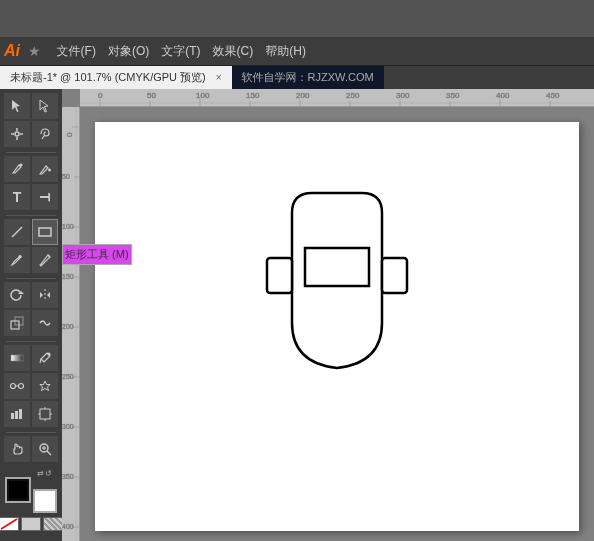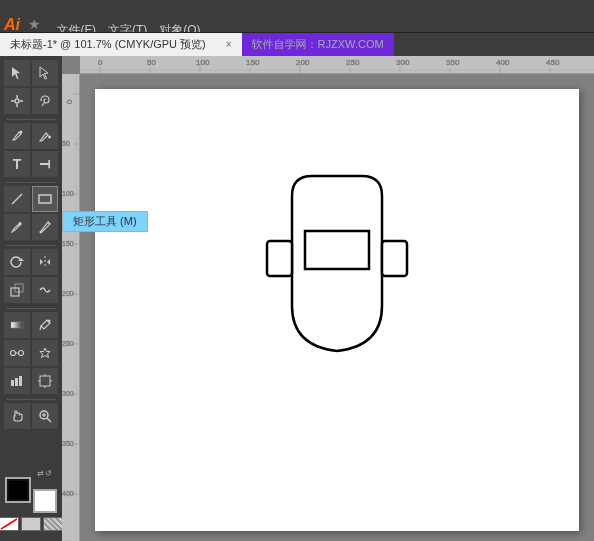--- a/index.html
+++ b/index.html
@@ -12,24 +12,25 @@
       background: #535353;
       display: flex;
       flex-direction: column;
     }
 
     
     .menu-bar {
       background: #3c3c3c;
       height: 28px;
       display: flex;
-      align-items: flex-start;
-      padding: 16px 4px;
+      align-items: center;
+      padding: 8px 4px;
       flex-shrink: 0;
       gap: 0;
+      margin-top: 37px;
     }
     .app-logo {
       color: #ff6a00;
       font-weight: bold;
       font-size: 16px;
       margin-right: 8px;
       font-style: italic;
     }
     .app-icon-star {
       color: #888;
@@ -55,29 +56,29 @@
       flex-shrink: 0;
       border-top: 1px solid #222;
     }
     .tab-active {
       background: #f0f0f0;
       color: #333;
       padding: 0 10px;
       display: flex;
       align-items: center;
       font-size: 11px;
-      gap: 20px;
+      gap: 10px;
     }
     .tab-close {
       color: #666;
       cursor: pointer;
       font-size: 10px;
     }
     .tab-other {
-      background: #6d28d9;
+      background: #0f172a;
       color: #aaa;
       padding: 0 10px;
       display: flex;
       align-items: center;
       font-size: 11px;
     }
 
     
     .main-area {
       display: flex;
@@ -122,24 +123,24 @@
       height: 1px;
       background: #555;
       margin: 3px auto;
     }
 
     
     .tooltip {
       position: absolute;
       left: 62px;
       top: 155px;
-      background: #7dd3fc;
+      background: #d946ef;
       color: #333;
       border: 1px solid #aaa;
-      padding: 2px 10px;
+      padding: 2px 2px;
       font-size: 11px;
       white-space: nowrap;
       z-index: 100;
       pointer-events: none;
     }
 
     
     .color-area {
       margin-top: auto;
       width: 100%;
@@ -171,22 +172,24 @@
       display: block;
     }
   </style>
 </head>
 <body>
 
 <div class="menu-bar">
   <span class="app-logo">Ai</span>
   <span class="app-icon-star">★</span>
   <span class="menu-item">文件(F)</span>
+  <span class="menu-item">对象(O)</span>
   <span class="menu-item">文字(T)</span>
-  <span class="menu-item">对象(O)</span>
+  <span class="menu-item">效果(C)</span>
+  <span class="menu-item">帮助(H)</span>
 </div>
 
 <div class="tab-bar">
   <div class="tab-active">
     <span>未标题-1* @ 101.7% (CMYK/GPU 预览)</span>
     <span class="tab-close">×</span>
   </div>
   <div class="tab-other">
     <span>软件自学网：RJZXW.COM</span>
   </div>

